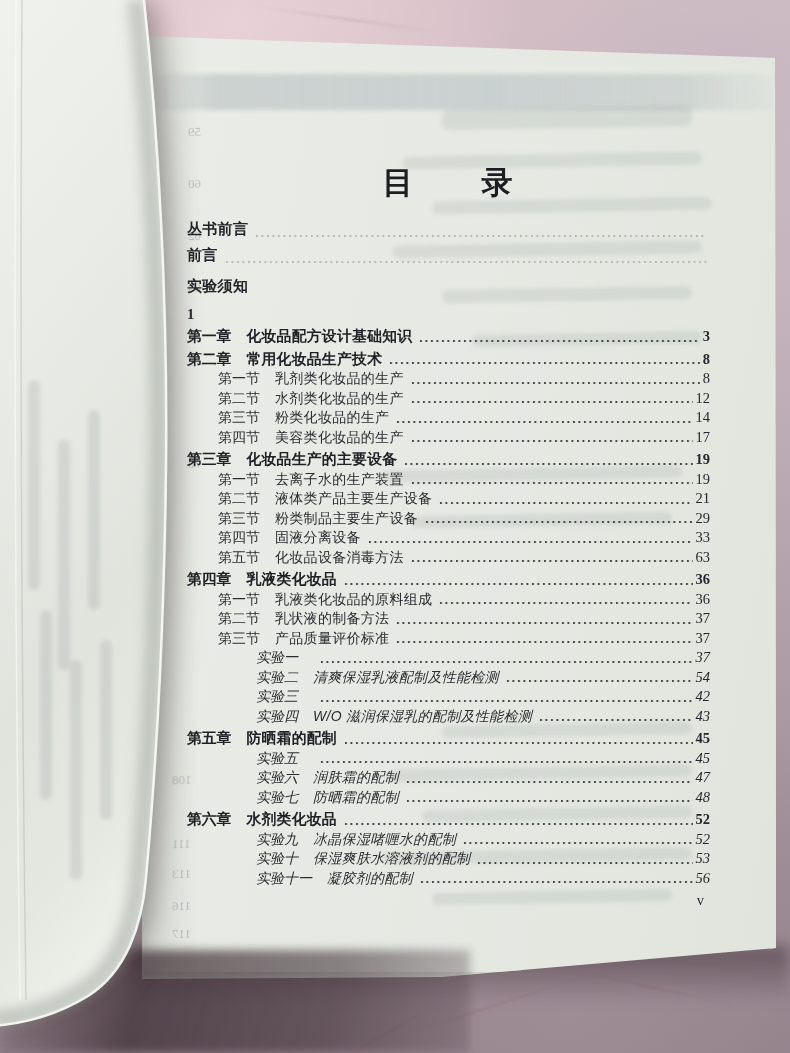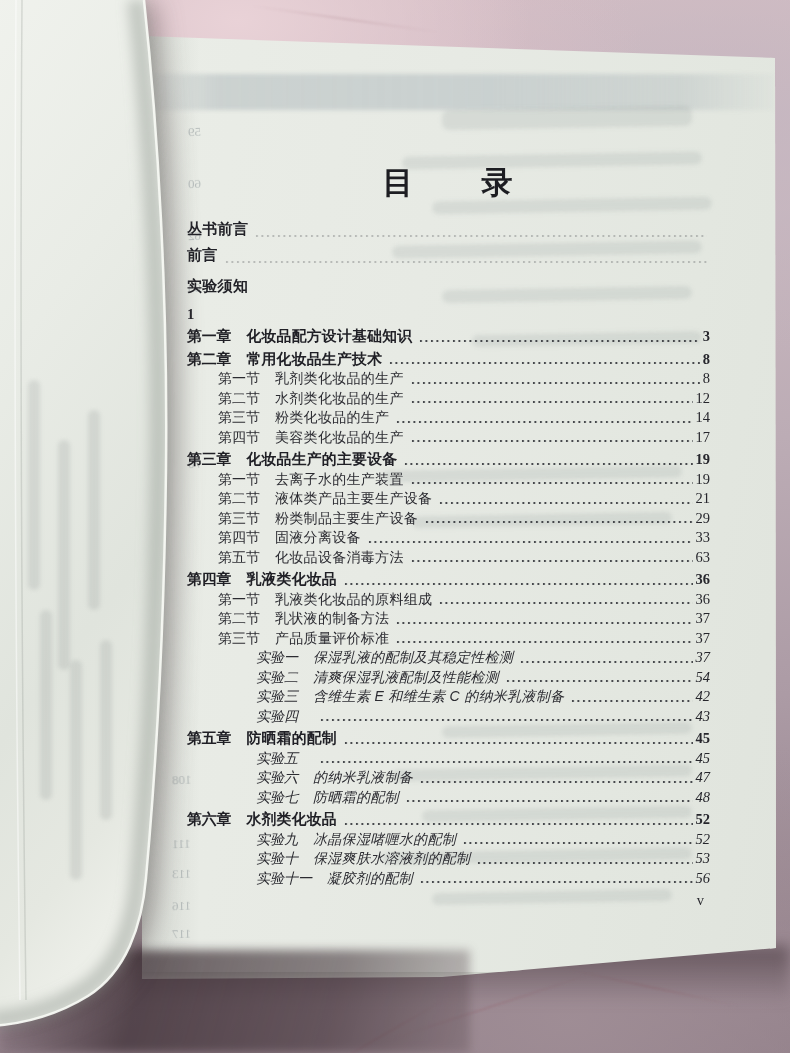--- a/index.html
+++ b/index.html
@@ -230,55 +230,54 @@
     <span class="pg">37</span>
   </div>
             <div class="toc-row lvl-section">
     <span class="num">第三节</span>
     <span class="label">产品质量评价标准</span>
     <span class="leader"></span>
     <span class="pg">37</span>
   </div>
             <div class="toc-row lvl-experiment">
     <span class="num">实验一</span>
-    <span class="label">保湿乳液的配制及其稳定性检测</span>
     <span class="leader"></span>
     <span class="pg">37</span>
   </div>
             <div class="toc-row lvl-experiment">
     <span class="num">实验二</span>
     <span class="label">清爽保湿乳液配制及性能检测</span>
     <span class="leader"></span>
     <span class="pg">54</span>
   </div>
             <div class="toc-row lvl-experiment">
     <span class="num">实验三</span>
-    <span class="label">含维生素 E 和维生素 C 的纳米乳液制备</span>
     <span class="leader"></span>
     <span class="pg">42</span>
   </div>
             <div class="toc-row lvl-experiment">
     <span class="num">实验四</span>
+    <span class="label">W/O 滋润保湿乳的配制及性能检测</span>
     <span class="leader"></span>
     <span class="pg">43</span>
   </div>
             <div class="toc-row lvl-chapter">
     <span class="num">第五章</span>
     <span class="label">防晒霜的配制</span>
     <span class="leader"></span>
     <span class="pg">45</span>
   </div>
             <div class="toc-row lvl-experiment">
     <span class="num">实验五</span>
     <span class="leader"></span>
     <span class="pg">45</span>
   </div>
             <div class="toc-row lvl-experiment">
     <span class="num">实验六</span>
-    <span class="label">的纳米乳液制备</span>
+    <span class="label">润肤霜的配制</span>
     <span class="leader"></span>
     <span class="pg">47</span>
   </div>
             <div class="toc-row lvl-experiment">
     <span class="num">实验七</span>
     <span class="label">防晒霜的配制</span>
     <span class="leader"></span>
     <span class="pg">48</span>
   </div>
             <div class="toc-row lvl-chapter">

